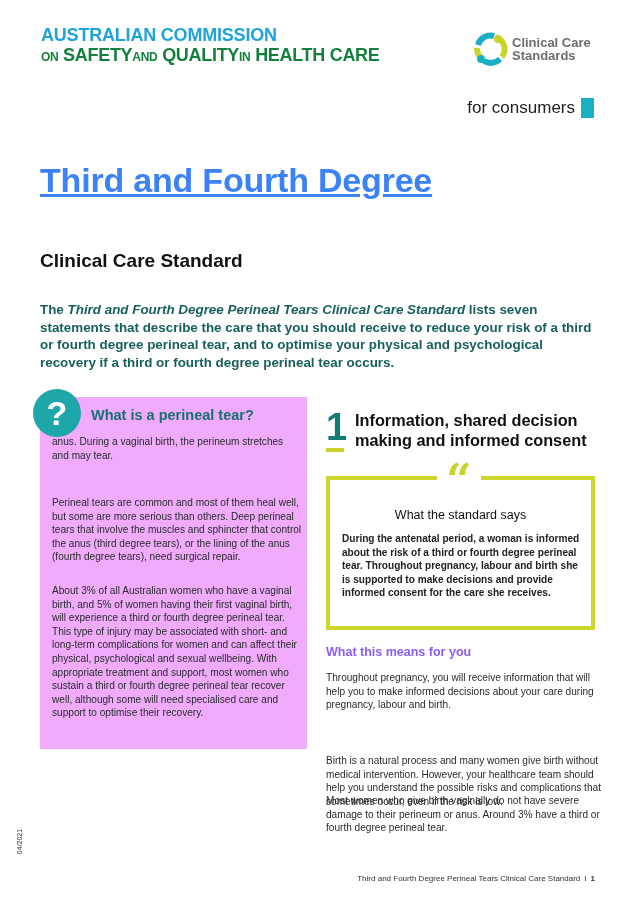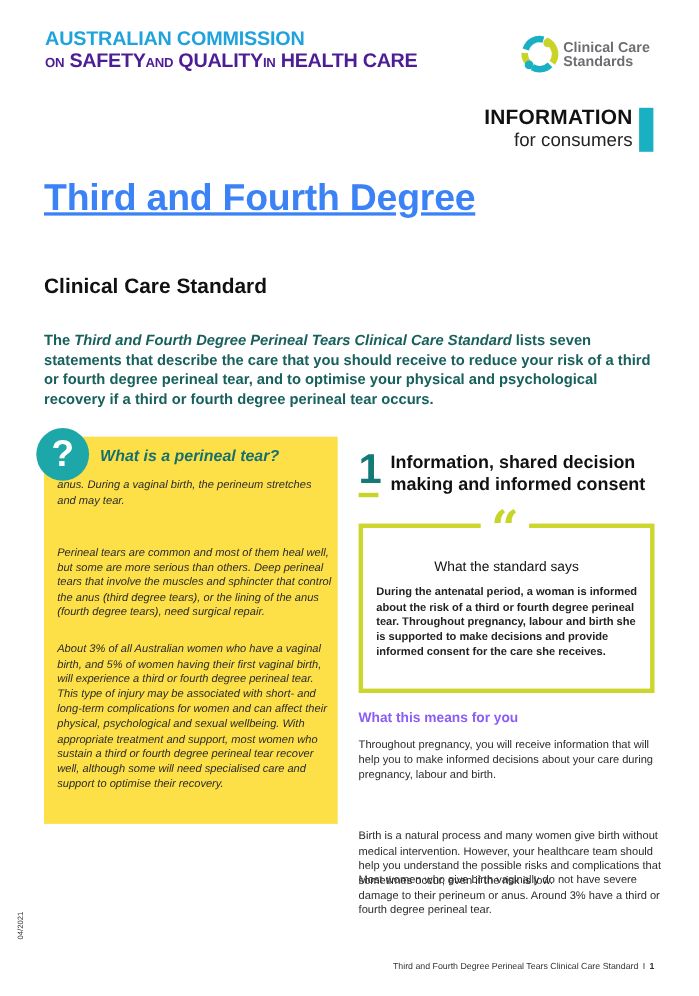--- a/index.html
+++ b/index.html
@@ -2,40 +2,40 @@
 <html><head>
 <meta charset="utf-8">
 <style>
   html, body { margin: 0; padding: 0; background: #ffffff; }
   body { width: 635px; height: 905px; position: relative; overflow: hidden; font-family: "Liberation Sans", sans-serif; color: #222; }
 
   .org-logo { position: absolute; left: 41px; top: 26px; color: #1a9ad6; font-weight: bold; line-height: 1; }
   .org-logo .line1 { font-size: 18px; letter-spacing: -0.2px; }
   .org-logo .line2 { font-size: 18px; margin-top: 2px; letter-spacing: -0.3px; }
   .org-logo .line2 .sm { font-size: 12px; }
-  .org-logo .line2 { color: #4c1d95; }
+  .org-logo .line2 { color: #15803d; }
   .org-logo .line1 { color: #1fa3dc; }
 
   .ccs-logo { position: absolute; left: 472px; top: 31px; display: flex; align-items: center; }
   .ccs-logo svg { width: 36px; height: 36px; }
   .ccs-text { margin-left: 4px; color: #6d6e71; font-weight: bold; font-size: 13px; line-height: 13px; }
 
   .info-badge { position: absolute; right: 41px; top: 98px; display: flex; align-items: stretch; }
   .info-badge .txt { text-align: right; padding-right: 6px; }
   .info-badge .t1 { font-weight: bold; font-size: 19px; color: #111; line-height: 20px; letter-spacing: 0.2px; }
   .info-badge .t2 { font-size: 17px; color: #222; line-height: 20px; }
   .info-badge .bar { width: 13px; background: #19b0c3; }
 
   .main-title { position: absolute; left: 40px; top: 162px; font-size: 34px; font-weight: bold; color: #3b82f6; line-height: 36px; margin: 0; letter-spacing: -0.2px; text-decoration: underline; }
   .subtitle { position: absolute; left: 40px; top: 250px; font-size: 19px; font-weight: bold; color: #111; margin: 0; }
 
   .intro { position: absolute; left: 40px; top: 301px; width: 560px; font-size: 13.4px; line-height: 17.6px; font-weight: bold; color: #18605c; margin: 0; }
   .intro i { font-style: italic; }
 
-  .left-box { position: absolute; left: 40px; top: 397px; width: 267px; height: 352px; background: #fde047; font-style: italic; }
+  .left-box { position: absolute; left: 40px; top: 397px; width: 267px; height: 352px; background: #f0abfc; }
   .q-icon { position: absolute; left: 33px; top: 389px; width: 48px; height: 48px; border-radius: 50%; background: #1ea7a8; color: #fff; font-weight: bold; font-size: 34px; text-align: center; line-height: 48px; }
   .left-box h2 { position: absolute; left: 51px; top: 10px; margin: 0; font-size: 14.5px; font-weight: bold; color: #17706e; }
   .left-box .p { position: absolute; left: 12px; width: 250px; font-size: 10.1px; line-height: 13.6px; color: #2a2a2a; margin: 0; }
   .left-box .p1 { top: 38px; }
   .left-box .p1 .l1 { padding-left: 34px; display: block; }
   .left-box .p1 .l2 { padding-left: 17px; display: block; }
   .left-box .p2 { top: 99px; }
   .left-box .p3 { top: 187px; }
 
   .standard-head { position: absolute; left: 326px; top: 410px; display: flex; }
@@ -82,21 +82,20 @@
     <circle cx="9" cy="28" r="4" fill="#19b0c3"></circle>
   </svg>
   <div class="ccs-text">
     <div>Clinical Care</div>
     <div>Standards</div>
   </div>
 </div>
 
 <div class="info-badge">
   <div class="txt">
-    <div class="t1">INFORMATION</div>
     <div class="t2">for consumers</div>
   </div>
   <div class="bar"></div>
 </div>
 
 <h1 class="main-title">
   <span>Third and Fourth Degree</span><br>
 </h1>
 <h2 class="subtitle">Clinical Care Standard</h2>
 

